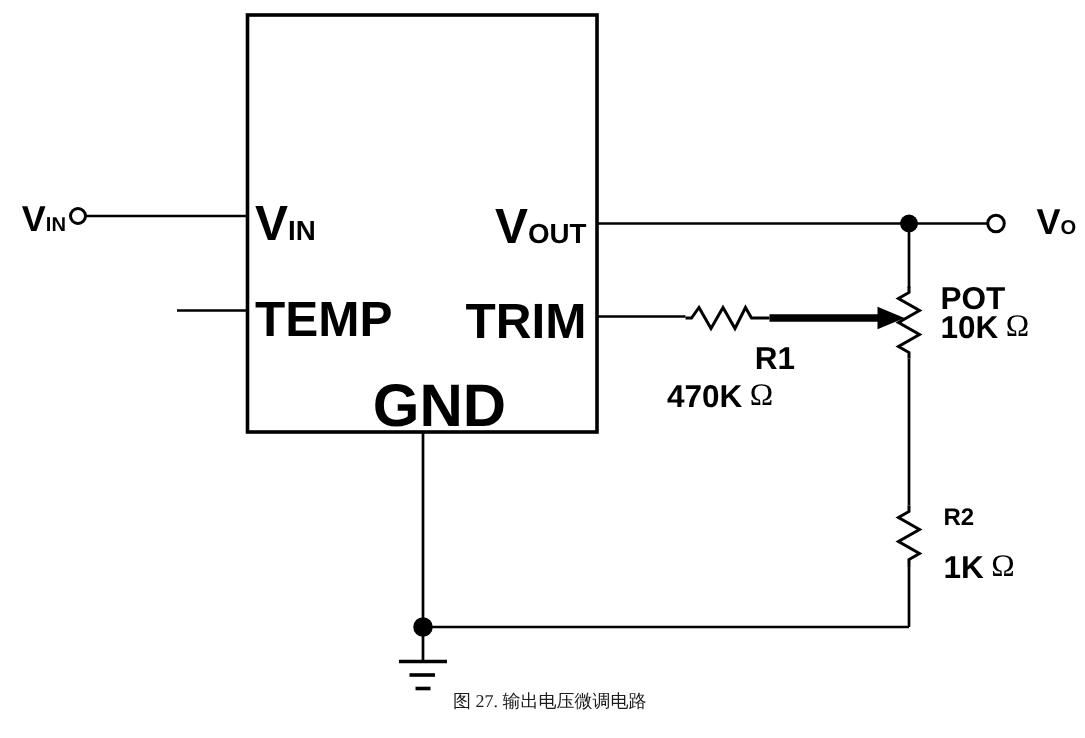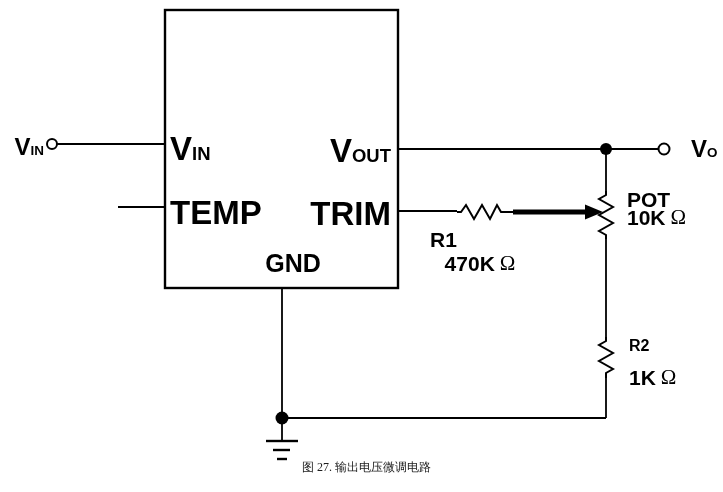--- a/index.html
+++ b/index.html
@@ -9,22 +9,22 @@
   .lbl{position:absolute;color:#000;font-weight:700;white-space:nowrap;line-height:1.08;}
   .sb{font-size:0.56em;font-weight:700;}
   .ohm{font-family:"Liberation Serif","DejaVu Serif",serif;font-weight:400;margin-left:5px;
        position:relative;top:-1px;}
   #lbl-vin-term{left:2px;top:134px;width:42px;text-align:right;font-size:24px;}
   #lbl-ic-title{left:165px;top:54px;width:233px;text-align:center;font-size:36px;}
   #lbl-pin-vin{left:170px;top:131px;font-size:33px;}
   #lbl-pin-vout{left:250px;top:133px;width:141px;text-align:right;font-size:33px;}
   #lbl-pin-temp{left:170px;top:195px;font-size:33px;}
   #lbl-pin-trim{left:250px;top:196px;width:141px;text-align:right;font-size:33px;}
-  #lbl-pin-gnd{left:165px;top:250px;width:256px;text-align:center;font-size:25px;}
-  #lbl-r1-name{left:430px;top:229px;width:100px;text-align:left;font-size:21px;}
+  #lbl-pin-gnd{left:165px;top:250px;width:256px;text-align:center;font-size:40px;}
+  #lbl-r1-name{left:430px;top:229px;width:100px;text-align:right;font-size:21px;}
   #lbl-r1-value{left:425px;top:253px;width:110px;text-align:center;font-size:21px;}
   #lbl-pot-name{left:627px;top:189px;font-size:21px;}
   #lbl-pot-value{left:627px;top:207px;font-size:21px;}
   #lbl-r2-name{left:629px;top:337px;font-size:16px;}
   #lbl-r2-value{left:629px;top:367px;font-size:21px;}
   #lbl-vo{left:691px;top:136px;font-size:24px;}
   #caption{left:10px;top:461px;width:713px;text-align:center;font-size:12px;font-weight:400;
            font-family:"Liberation Serif","DejaVu Serif",serif;color:#1c1c1c;}
 </style>
 </head>

